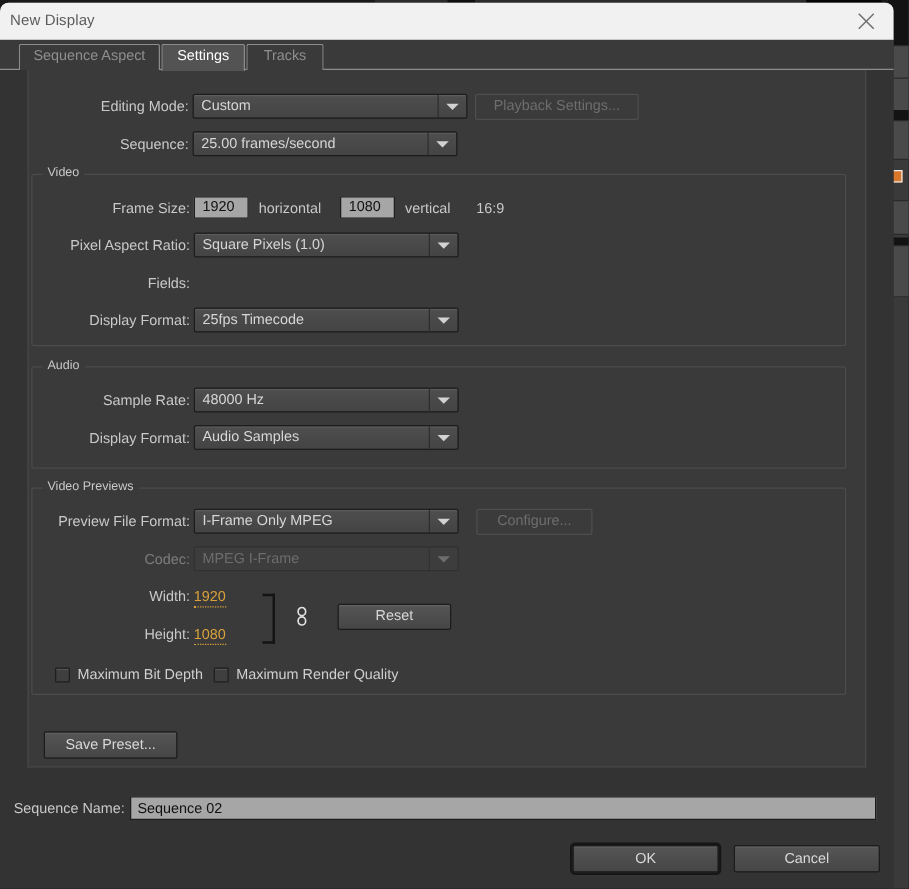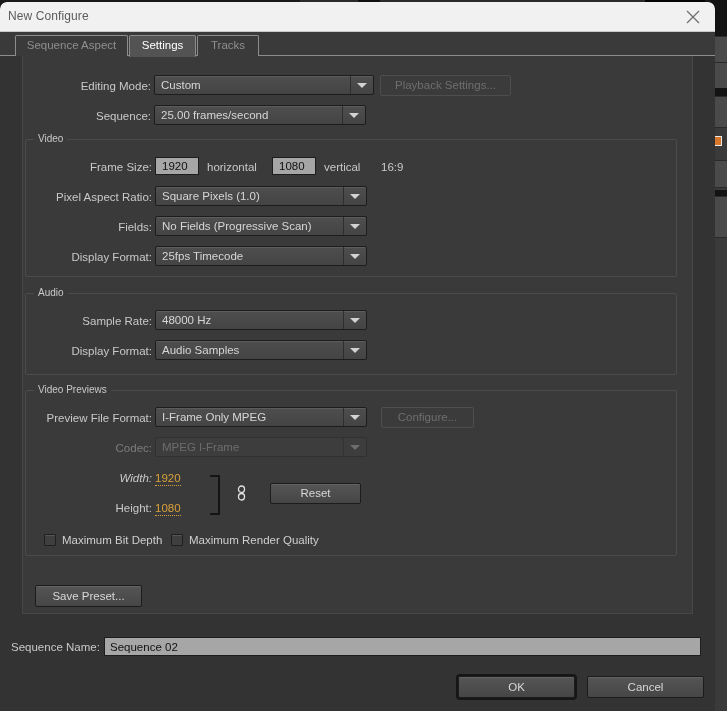--- a/index.html
+++ b/index.html
@@ -318,21 +318,21 @@
   <div class="bg-dark" style="top:190px; height:6px;"></div>
   <div class="bg-strip" style="top:196px; height:40px;"></div>
 </div>
 <div class="bg-topstub"></div>
 <div class="bg-topstub3"></div>
 <div class="bg-topstub2"></div>
 
 <div class="dialog">
 
   <div class="titlebar">
-    <div class="title">New Configure</div>
+    <div class="title">New Display</div>
     <div class="close-btn">
       <svg width="14" height="14" viewBox="0 0 14 14" aria-hidden="true">
         <line x1="1" y1="1" x2="13" y2="13" stroke="#6e6e6e" stroke-width="1.2"></line>
         <line x1="13" y1="1" x2="1" y2="13" stroke="#6e6e6e" stroke-width="1.2"></line>
       </svg>
     </div>
   </div>
 
   <div class="tabbar">
     <div class="tabline"></div>
@@ -383,26 +383,20 @@
 
         <div class="lbl" style="left:-2px; top:51px; width:128px;">Pixel Aspect Ratio:</div>
         <div class="combo" style="left:129px; top:46px; width:212px;">
           <span class="val">Square Pixels (1.0)</span>
           <span class="arrowbox">
               <span class="tri"></span>
             </span>
         </div>
 
         <div class="lbl" style="left:-2px; top:81px; width:128px;">Fields:</div>
-        <div class="combo" style="left:129px; top:76px; width:212px;">
-          <span class="val">No Fields (Progressive Scan)</span>
-          <span class="arrowbox">
-              <span class="tri"></span>
-            </span>
-        </div>
 
         <div class="lbl" style="left:-2px; top:111px; width:128px;">Display Format:</div>
         <div class="combo" style="left:129px; top:106px; width:212px;">
           <span class="val">25fps Timecode</span>
           <span class="arrowbox">
               <span class="tri"></span>
             </span>
         </div>
       </div>
 
@@ -439,21 +433,21 @@
         <div class="btn disabled" style="left:355px; top:16px; width:93px;">Configure...</div>
 
         <div class="lbl dim" style="left:-2px; top:51px; width:128px;">Codec:</div>
         <div class="combo disabled" style="left:129px; top:46px; width:212px;">
           <span class="val">MPEG I-Frame</span>
           <span class="arrowbox">
               <span class="tri"></span>
             </span>
         </div>
 
-        <div class="lbl" style="left:-2px; top:81px; width:128px;font-style:italic;">Width:</div>
+        <div class="lbl" style="left:-2px; top:81px; width:128px;">Width:</div>
         <div class="hot" style="left:129px; top:81px;">1920</div>
 
         <div class="lbl" style="left:-2px; top:111px; width:128px;">Height:</div>
         <div class="hot" style="left:129px; top:111px;">1080</div>
 
         <div class="bracket" style="left:184px; top:84px; height:36px;"></div>
         <div class="chain" style="left:211px; top:94px;">
           <svg width="9" height="16" viewBox="0 0 9 16" aria-hidden="true">
             <rect x="1.5" y="1" width="6" height="6.5" rx="3" fill="none" stroke="#e2e2e2" stroke-width="1.3"></rect>
             <rect x="1.5" y="8.5" width="6" height="6.5" rx="3" fill="none" stroke="#e2e2e2" stroke-width="1.3"></rect>

